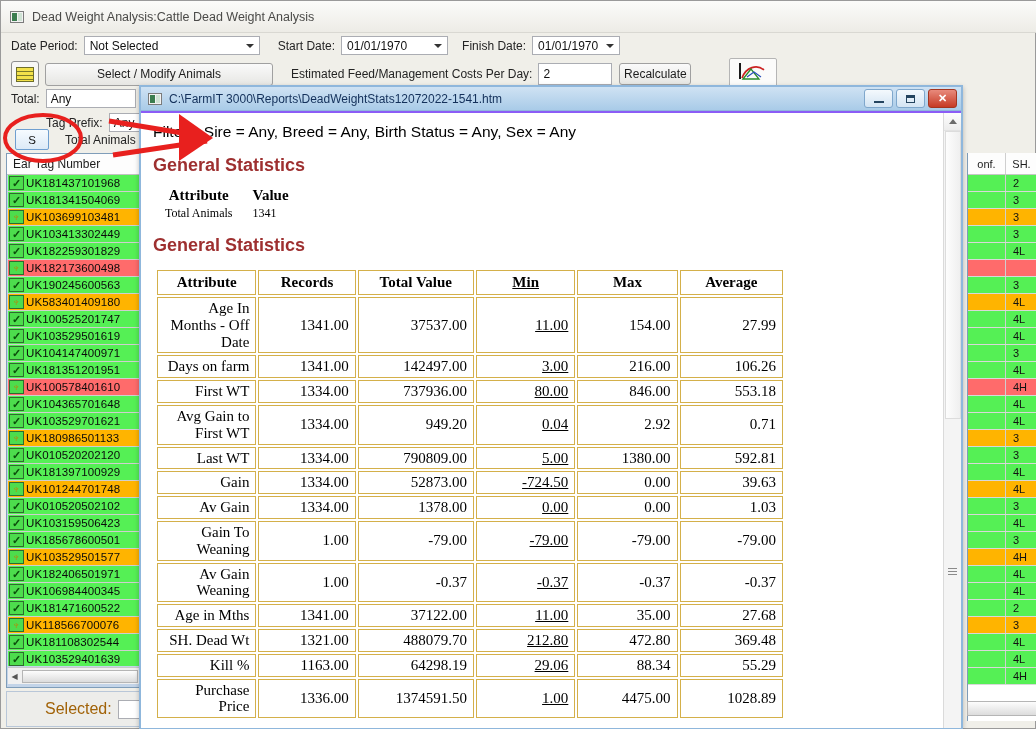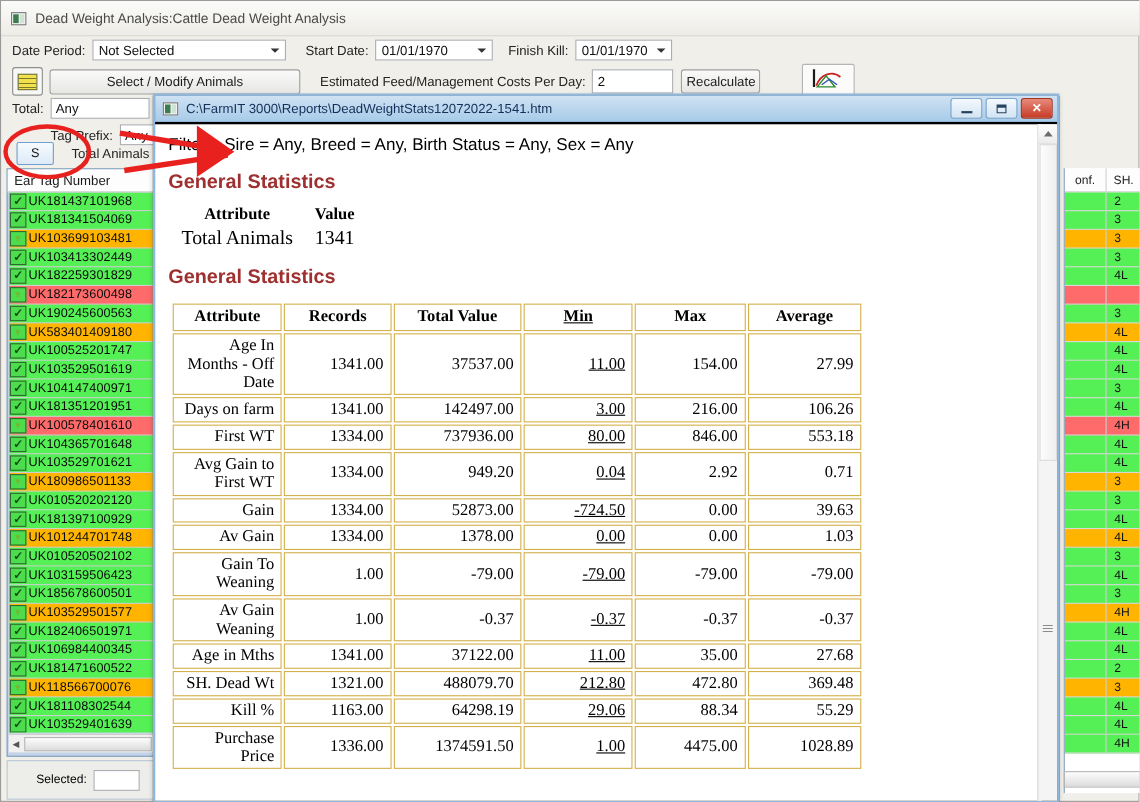--- a/index.html
+++ b/index.html
@@ -71,41 +71,41 @@
   .tag-row.green{background:#55f055;}
   .tag-row.orange{background:#ffb400;}
   .tag-row.red{background:#ff6b6b;}
   #list-hscroll{position:absolute;left:1px;top:513px;width:131px;height:16px;
     background:#f0f0f0;border-top:1px solid #c8c8c8;display:flex;align-items:center;}
   #list-hscroll .lft{width:13px;height:14px;display:flex;align-items:center;justify-content:center;font-size:8px;color:#555;}
   #list-hscroll .thumb{flex:1;height:13px;margin:0 1px;background:linear-gradient(#fdfdfd,#dcdcdc);
     border:1px solid #b5b5b5;box-sizing:border-box;}
   #selected-bar{position:absolute;left:5px;top:690px;width:135px;height:36px;
     background:#ededea;border:1px solid #b9c7d8;box-sizing:border-box;display:flex;align-items:center;}
-  #selected-label{font-size:11px;color:#000000;margin-left:26px;}
+  #selected-label{font-size:16px;color:#a16207;margin-left:38px;}
   #selected-box{width:42px;height:19px;background:#fff;border:1px solid #abadb3;margin-left:6px;box-sizing:border-box;}
 
   
   #right-grid{position:absolute;left:966px;top:152px;width:70px;height:568px;overflow:hidden;
     background:#fff;border-left:1px solid #7f9db9;box-sizing:border-box;}
   #right-grid .rg-head{height:21px;display:flex;background:#fdfdfd;border-bottom:1px solid #c6c6c6;}
   #right-grid .rg-head div{font-size:11px;color:#1c1c1c;display:flex;align-items:center;justify-content:center;}
   .rg-c1{width:38px;border-right:1px solid #cfcfcf;box-sizing:border-box;}
   .rg-c2{width:31px;box-sizing:border-box;text-align:center;}
   .rg-row{height:17px;display:flex;border-bottom:1px solid #d8d8d8;box-sizing:border-box;}
   .rg-row .cell{font-size:11px;color:#121212;display:flex;align-items:center;padding-left:7px;box-sizing:border-box;}
   .rg-row.green{background:#55f055;}
   .rg-row.orange{background:#ffb400;}
   .rg-row.red{background:#ff6b6b;}
   #right-hscroll{position:absolute;left:966px;top:700px;width:70px;height:15px;
     background:linear-gradient(#fdfdfd,#dcdcdc);border:1px solid #b5b5b5;box-sizing:border-box;}
 
   
   #report-window{position:absolute;left:138px;top:86px;width:824px;height:643px;
-    background:#000000;border:2px solid #8fb7dc;border-top:none;box-sizing:border-box;
+    background:#8b5cf6;border:2px solid #8fb7dc;border-top:none;box-sizing:border-box;
     box-shadow:0 0 5px rgba(0,0,0,0.25);}
   #report-titlebar{height:26px;background:linear-gradient(#cfe2f3,#a9cbe8);
     border:2px solid #8fb7dc;border-bottom:1px solid #8fb7dc;box-sizing:border-box;
     display:flex;align-items:center;padding-left:7px;margin:-2px -2px 0 -2px;}
   #report-title{margin-left:7px;font-size:12px;color:#13305a;white-space:nowrap;}
   #win-buttons{margin-left:auto;display:flex;align-items:center;padding-right:4px;}
   .wbtn{width:29px;height:19px;border:1px solid #7fa7cc;border-radius:3px;margin-left:3px;
     background:linear-gradient(#f4f9fd,#d3e4f3);display:flex;align-items:center;justify-content:center;
     font-size:10px;color:#24445f;box-sizing:border-box;}
   .wbtn.close{background:linear-gradient(#e88a7c,#c63a25);border-color:#a33520;color:#fff;font-size:11px;font-weight:bold;}
@@ -113,21 +113,21 @@
   .wbtn .max{width:9px;height:8px;border:1px solid #24445f;border-top-width:3px;box-sizing:border-box;}
 
   #report-body{position:absolute;left:0;top:26px;width:806px;height:615px;overflow:hidden;background:#fff;
     padding:8px 0 0 0;box-sizing:border-box;}
   #filters-line{font-family:"Liberation Sans",sans-serif;font-size:15.5px;color:#000;
     margin:2px 0 0 12px;white-space:nowrap;}
   .h2-red{font-family:"Liberation Sans",sans-serif;font-size:18px;font-weight:bold;
     color:#9e3030;margin:14px 0 0 12px;}
   #gs1-table{margin:11px 0 0 14px;border-collapse:collapse;font-family:"Liberation Serif",serif;}
   #gs1-table th{font-size:15px;font-weight:bold;color:#000;padding:0 10px 2px 10px;text-align:center;}
-  #gs1-table td{font-size:18px;color:#000;padding:0 10px;}
+  #gs1-table td{font-size:12px;color:#000;padding:0 10px;}
   #gs1-table td.attr{text-align:right;}
 
   #stats-table{margin:12px 0 0 14px;border-collapse:separate;border-spacing:2px;
     font-family:"Liberation Serif",serif;width:630px;}
   #stats-table th{border:1px solid #d4b04a;background:#fff;font-size:15px;font-weight:bold;
     color:#000;text-align:center;padding:3px 4px;}
   #stats-table td{border:1px solid #d4b04a;background:#fff;font-size:15px;color:#000;
     padding:2px 6px;text-align:right;line-height:1.12;}
   #stats-table td.attr{text-align:right;width:104px;}
   .col-rec{width:105px;}.col-tv{width:122px;}.col-min{width:110px;text-decoration:underline;}
@@ -161,21 +161,21 @@
     <span class="tl-label">Date Period:</span>
     <span class="combo" style="width:176px;">
       <span>Not Selected</span>
       <span class="arrow"></span>
     </span>
     <span class="tl-label" style="margin-left:18px;">Start Date:</span>
     <span class="combo" style="width:107px;">
       <span>01/01/1970</span>
       <span class="arrow"></span>
     </span>
-    <span class="tl-label" style="margin-left:14px;">Finish Kill:</span>
+    <span class="tl-label" style="margin-left:14px;">Finish Date:</span>
     <span class="combo" style="width:88px;">
       <span>01/01/1970</span>
       <span class="arrow"></span>
     </span>
   </div>
 
   <div class="tbrow" id="toolbar-row2">
     <span id="grid-icon-btn">
       <span class="gi"></span>
     </span>
@@ -601,20 +601,28 @@
             </tr>
             <tr>
               <td class="attr">Avg Gain to First WT</td>
               <td class="col-rec">1334.00</td>
               <td class="col-tv">949.20</td>
               <td class="col-min">0.04</td>
               <td class="col-max">2.92</td>
               <td class="col-avg">0.71</td>
             </tr>
             <tr>
+              <td class="attr">Last WT</td>
+              <td class="col-rec">1334.00</td>
+              <td class="col-tv">790809.00</td>
+              <td class="col-min">5.00</td>
+              <td class="col-max">1380.00</td>
+              <td class="col-avg">592.81</td>
+            </tr>
+            <tr>
               <td class="attr">Gain</td>
               <td class="col-rec">1334.00</td>
               <td class="col-tv">52873.00</td>
               <td class="col-min">-724.50</td>
               <td class="col-max">0.00</td>
               <td class="col-avg">39.63</td>
             </tr>
             <tr>
               <td class="attr">Av Gain</td>
               <td class="col-rec">1334.00</td>

